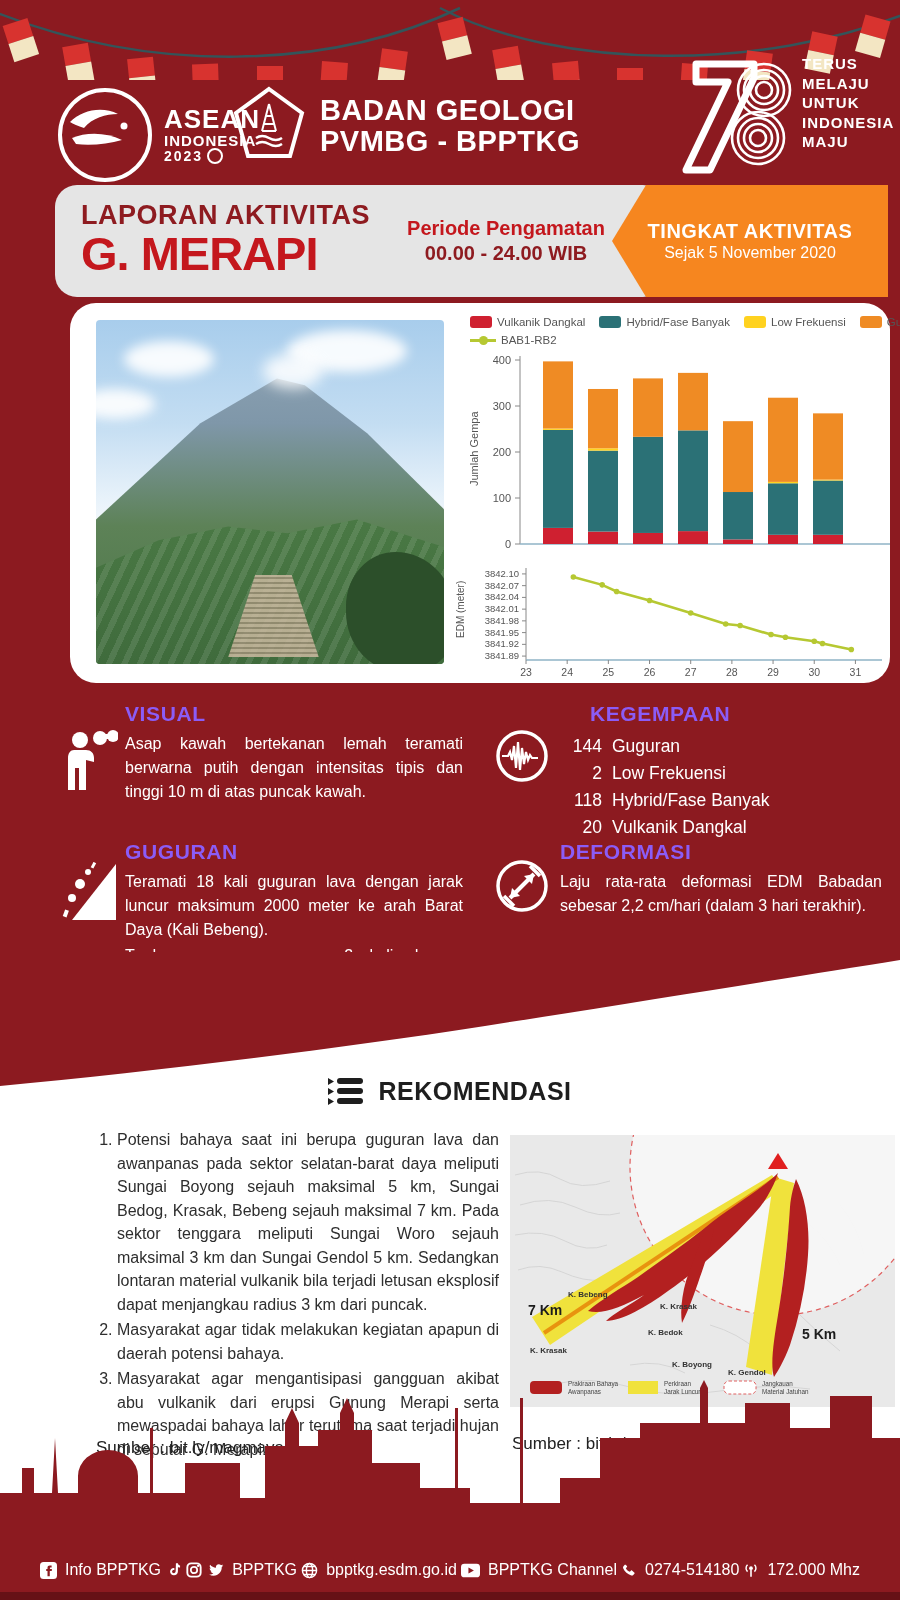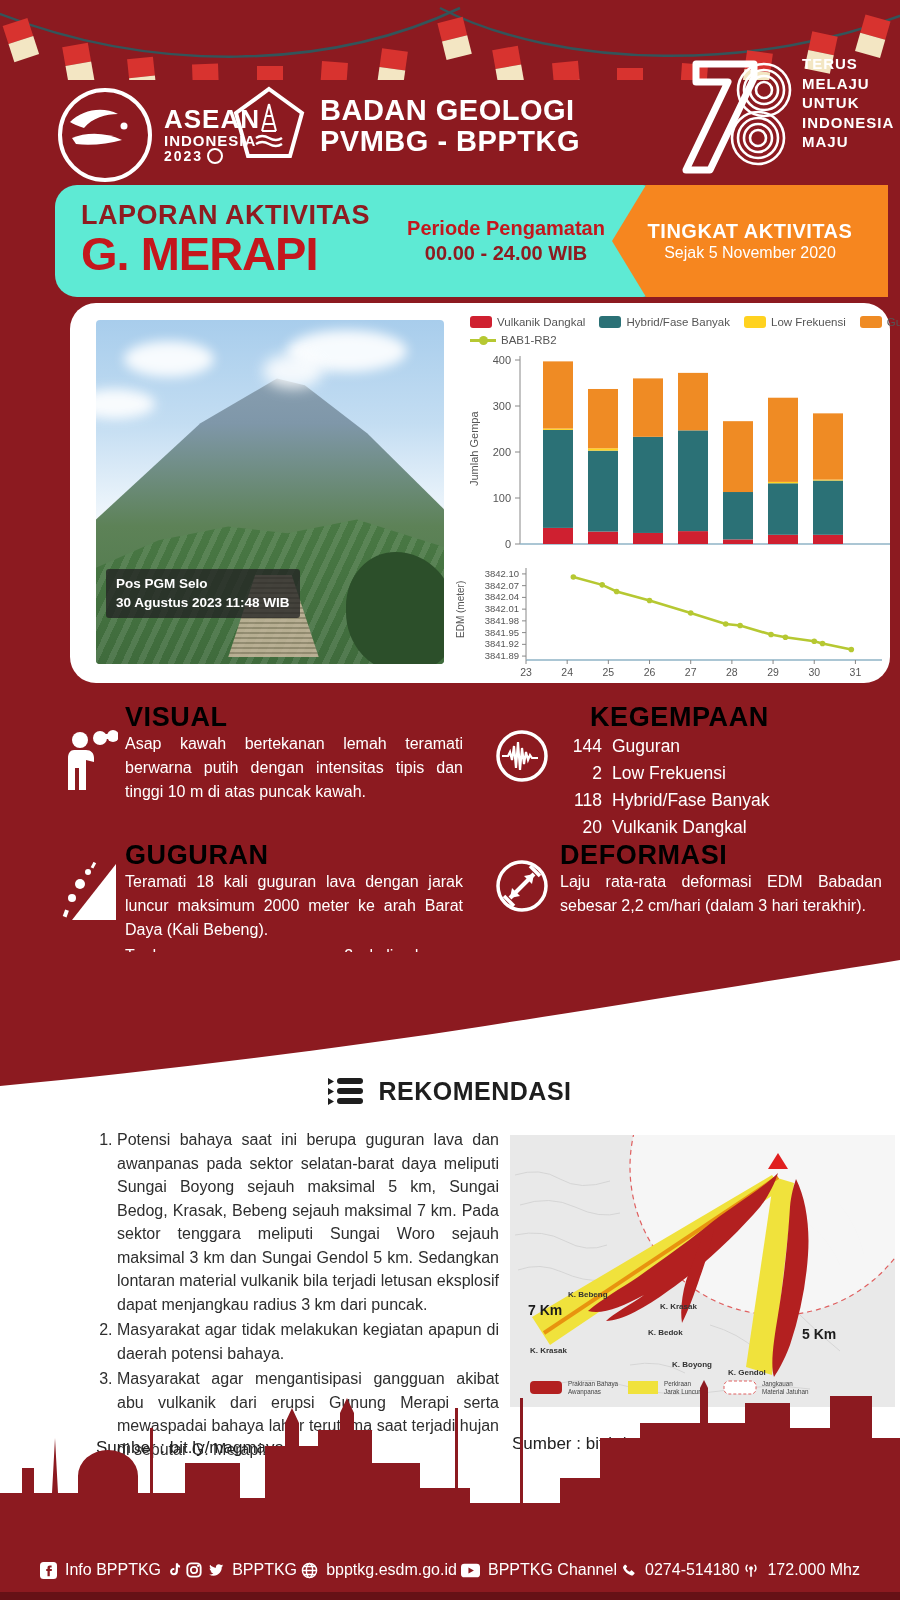--- a/index.html
+++ b/index.html
@@ -15,21 +15,21 @@
   .asean-text{margin-left:12px;line-height:1.02;}
   .asean-l1{font-size:26px;font-weight:800;letter-spacing:1px;}
   .asean-l2{font-size:15px;font-weight:700;letter-spacing:1px;}
   .asean-l3{font-size:14px;font-weight:700;letter-spacing:2px;display:flex;align-items:center;gap:4px;}
   .asean-mini{display:inline-block;width:12px;height:12px;border-radius:50%;border:2px solid #fff;}
   .geo-wrap{left:232px;top:86px;display:flex;align-items:center;color:#fff;}
   .geo-text{margin-left:14px;font-size:29px;font-weight:800;line-height:1.08;letter-spacing:.5px;}
   .hut-wrap{left:676px;top:42px;display:flex;align-items:flex-start;color:#fff;}
   .hut-tag{margin-left:8px;margin-top:12px;font-size:15px;font-weight:800;letter-spacing:1px;line-height:1.3;}
   
-  .hdr-white{left:55px;top:185px;width:610px;height:112px;background:#5eead4;border-radius:22px;
+  .hdr-white{left:55px;top:185px;width:610px;height:112px;background:#e5e5e5;border-radius:22px;
              display:flex;align-items:center;}
   .hdr-left{margin-left:26px;width:300px;}
   .hdr-report{font-size:27px;font-weight:800;color:#8E1B20;letter-spacing:.5px;line-height:1;}
   .hdr-volcano{font-size:47px;font-weight:800;color:#C4171D;letter-spacing:-1px;line-height:1.08;}
   .hdr-mid{width:250px;text-align:center;line-height:1.25;}
   .hdr-period-label{font-size:20px;color:#C4171D;font-weight:600;}
   .hdr-period-date{font-size:26px;font-weight:800;color:#8E1B20;}
   .hdr-period-time{font-size:20px;font-weight:600;color:#8E1B20;}
   .hdr-orange{left:612px;top:185px;width:276px;height:112px;background:#F6861F;color:#fff;
               clip-path:polygon(34px 0,100% 0,100% 100%,34px 100%,0 50%);
@@ -61,21 +61,21 @@
   
   .legend{left:470px;top:316px;width:412px;font-size:11.5px;color:#555;}
   .legend-row{display:flex;align-items:center;gap:14px;flex-wrap:nowrap;margin-bottom:6px;}
   .legend-item{display:flex;align-items:center;gap:5px;white-space:nowrap;}
   .chip{width:22px;height:12px;border-radius:3px;display:inline-block;}
   .lmark{position:relative;width:26px;height:3px;display:inline-block;}
   .lmark i{position:absolute;left:9px;top:-3px;width:9px;height:9px;border-radius:50%;display:block;}
   .barchart{left:462px;top:352px;}
   .linechart{left:452px;top:562px;}
   
-  .sec-title{font-size:27px;font-weight:800;color:#000000;letter-spacing:.6px;}
+  .sec-title{font-size:21px;font-weight:800;color:#8b5cf6;letter-spacing:.6px;}
   .sec-text{font-size:16px;color:#fff;line-height:1.5;text-align:justify;}
   .keg-row{display:grid;grid-template-columns:42px 1fr;column-gap:10px;color:#fff;font-size:17.5px;line-height:1.55;}
   .keg-count{text-align:right;}
   
   .reko-head{left:0;top:1076px;width:900px;display:flex;justify-content:center;align-items:center;gap:14px;}
   .reko-title{font-size:25px;font-weight:800;color:#1e1e1e;letter-spacing:.5px;}
   .reko-list{left:95px;top:1128px;width:404px;}
   .reko-list ol{margin:0;padding-left:22px;font-size:16px;color:#2e2e2e;line-height:1.47;text-align:justify;}
   .reko-list li{margin-bottom:2px;}
   .map{left:510px;top:1135px;width:385px;height:272px;}
@@ -235,24 +235,20 @@
 
   <div class="abs photo">
     <div class="cloud" style="left:8%;top:6%;width:90px;height:36px;"></div>
     <div class="cloud" style="left:55%;top:3%;width:120px;height:42px;"></div>
     <div class="cloud" style="left:-6%;top:20%;width:80px;height:30px;"></div>
     <div class="mtn-far"></div>
     <div class="smoke"></div>
     <div class="hills"></div>
     <div class="village"></div>
     <div class="tree"></div>
-    <div class="photo-cap">
-      <div>Pos PGM Selo</div>
-      <div>30 Agustus 2023 11:48 WIB</div>
-    </div>
   </div>
 
   <div class="abs legend">
     <div class="legend-row" id="legend-row1">
         <span class="legend-item">
        <span class="chip" style="background:#CF2030"></span>Vulkanik Dangkal</span>
         <span class="legend-item">
        <span class="chip" style="background:#2B7176"></span>Hybrid/Fase Banyak</span>
         <span class="legend-item">
        <span class="chip" style="background:#FFD21F"></span>Low Frekuensi</span>

